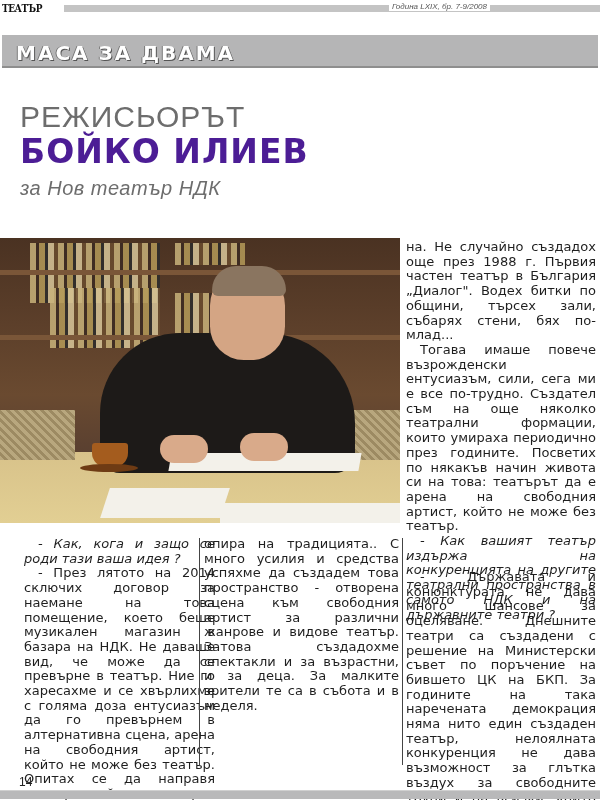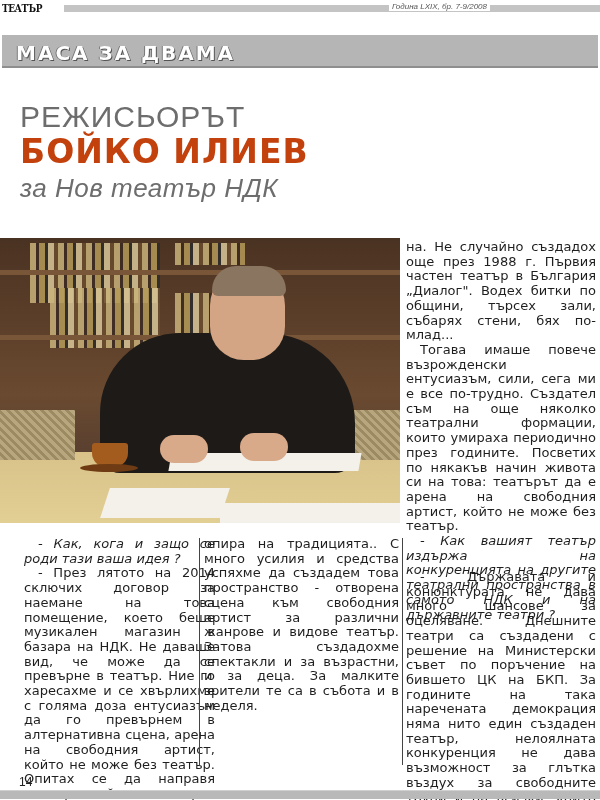--- a/index.html
+++ b/index.html
@@ -22,22 +22,22 @@
       position: absolute; left: 2px; top: 35px; width: 596px; height: 33px;
       background: #b5b5b6; border-bottom: 2px solid #8e8e8e; box-sizing: border-box;
     }
     .section-title {
       position: absolute; left: 14px; top: 6px; font-family: "DejaVu Sans", sans-serif;
       font-weight: bold; font-size: 20px; letter-spacing: 2px; color: #ffffff;
       text-shadow: 1px 1px 0 #555, -1px 0 0 #777;
     }
     .headline { position: absolute; left: 0; top: 100px; width: 500px; text-align: left; color: #6d6d6d; margin-left: 20px; }
     .hl-1 { font-family: "Liberation Sans", sans-serif; font-size: 30px; letter-spacing: 1px; line-height: 34px; margin-left: 0; }
-    .hl-2 { font-family: "DejaVu Sans", sans-serif; font-weight: bold; font-size: 33px; line-height: 36px; letter-spacing: 1px; color: #c2410c; }
-    .hl-3 { font-family: "Liberation Sans", sans-serif; font-style: italic; font-size: 26px; line-height: 36px; letter-spacing: 0.5px; }
+    .hl-2 { font-family: "DejaVu Sans", sans-serif; font-weight: bold; font-size: 33px; line-height: 36px; letter-spacing: 1px; color: #4c1d95; }
+    .hl-3 { font-family: "Liberation Sans", sans-serif; font-style: italic; font-size: 20px; line-height: 36px; letter-spacing: 0.5px; }
 
     .photo {
       position: absolute; left: 0; top: 238px; width: 400px; height: 285px; overflow: hidden;
       background: #5b3e28;
     }
     .photo .shelves { position: absolute; inset: 0; background:
       linear-gradient(180deg, #4a3222 0%, #5c3f2a 30%, #6a4a30 55%, #5a4030 75%, #d8c28a 75%, #e2cf93 100%); }
     .photo .shelf { position: absolute; left: 0; width: 400px; height: 5px; background: #7a5638; }
     .photo .books { position: absolute; height: 60px; background:
       repeating-linear-gradient(90deg, #c8b27a 0 6px, #3b2a22 6px 9px, #b49a58 9px 15px, #2c2c2c 15px 18px, #d9c79a 18px 24px, #6a4c2e 24px 28px); opacity: 0.85; }

